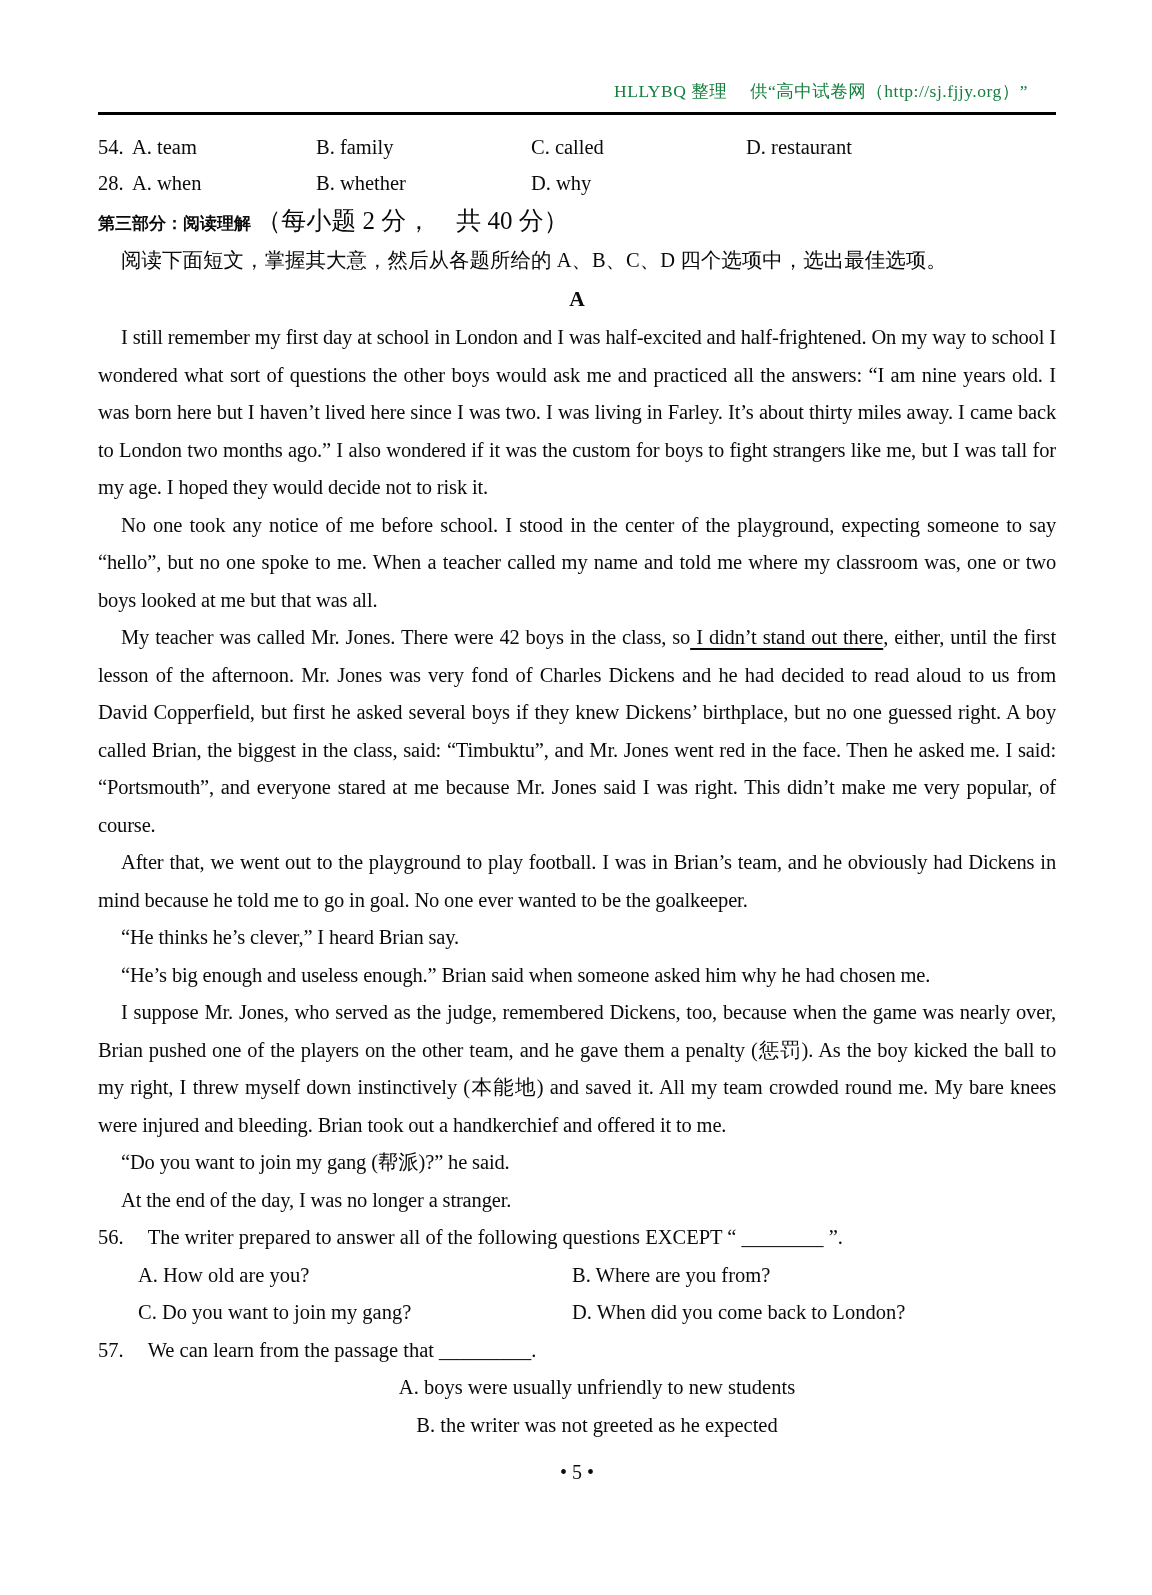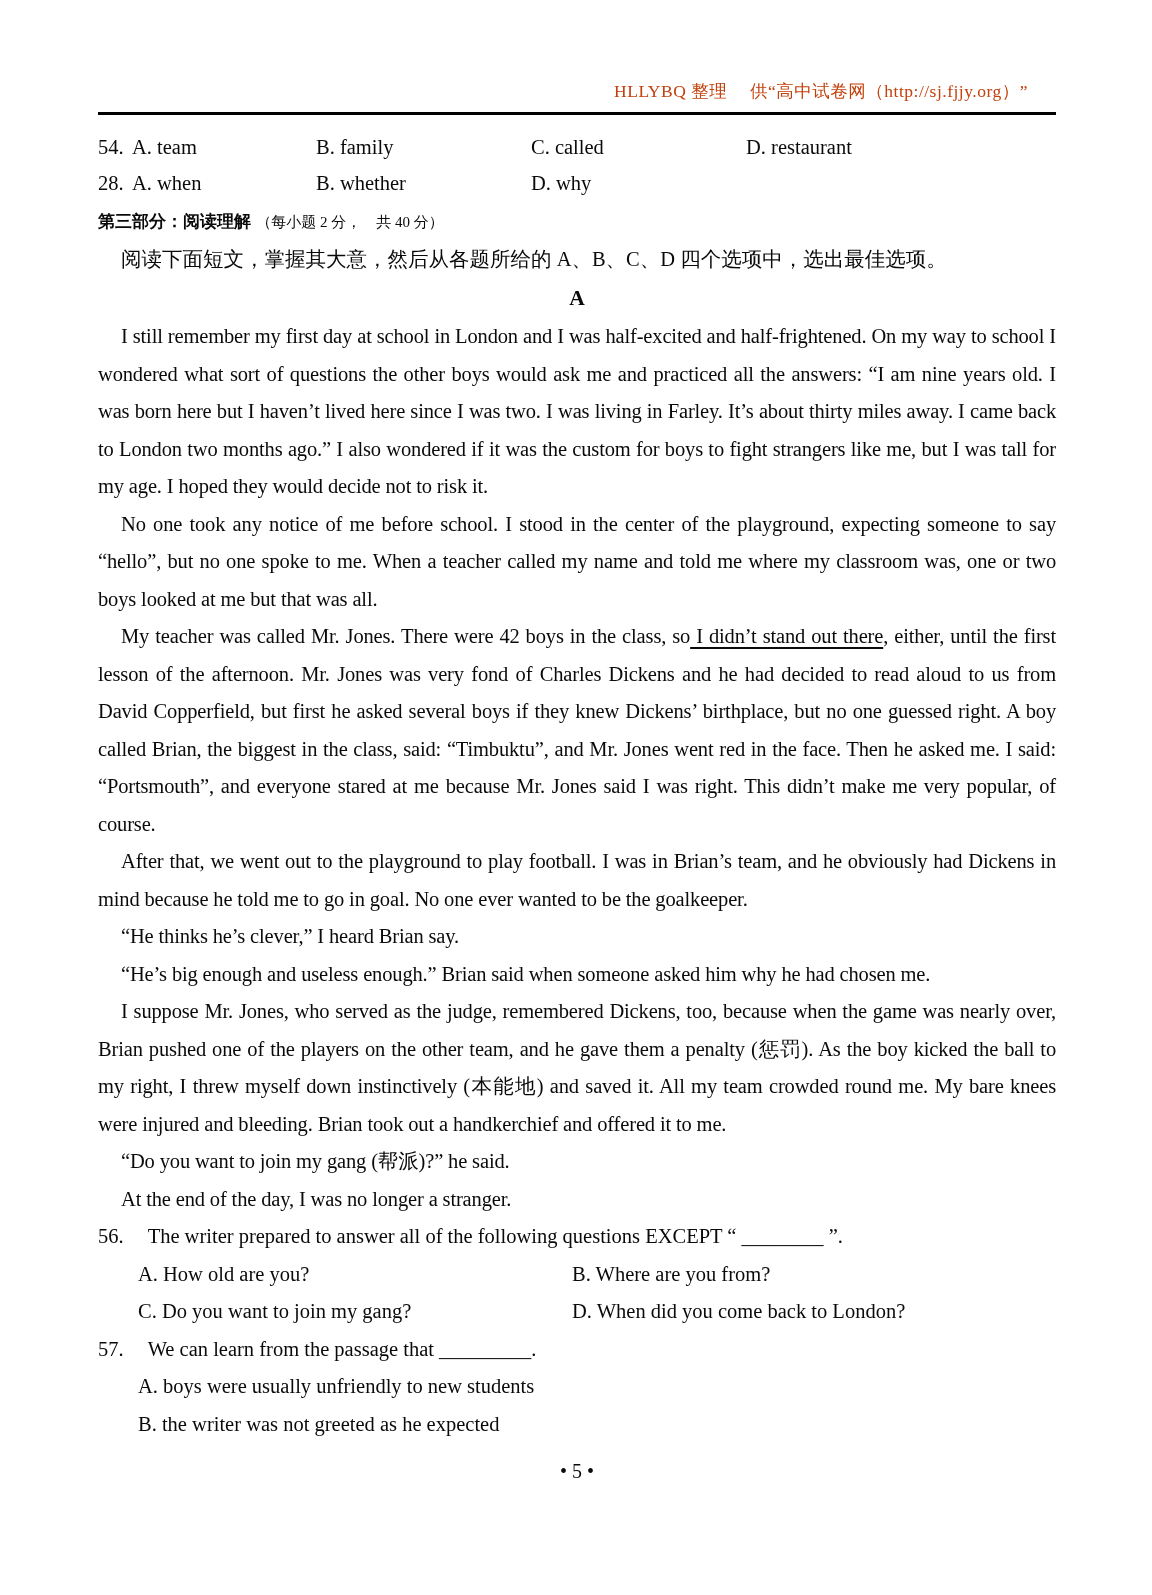--- a/index.html
+++ b/index.html
@@ -14,36 +14,36 @@
     font-size: 20.5px;
   }
   .page { padding: 0 96px 0 98px; }
 
   .watermark {
     padding-top: 78px;
     padding-right: 28px;
     text-align: right;
     font-size: 17.5px;
     line-height: 26px;
-    color: #c2410c;
+    color: #15803d;
     letter-spacing: 0.5px;
   }
   .rule { height: 3px; background: #000; margin-top: 8px; }
 
   .optrow { display: flex; height: 36px; line-height: 36px; white-space: nowrap; }
   .optrow.first { margin-top: 14px; }
   .optrow .num { width: 34px; }
   .optrow .oa { width: 184px; }
   .optrow .ob { width: 215px; }
   .optrow .oc { width: 215px; }
   .optrow .od { flex: 1; }
 
   .sec-head { line-height: 37px; margin-top: 1px; }
   .sec-title { font-weight: bold; font-size: 17px; }
-  .sec-note { font-size: 15px; }
+  .sec-note { font-size: 25px; }
 
   .instruction { line-height: 37px; text-indent: 23px; }
 
   .passage-label {
     text-align: center;
     font-weight: bold;
     font-size: 21.5px;
     line-height: 40px;
   }
 
@@ -55,21 +55,21 @@
     letter-spacing: -0.15px;
   }
   .u { text-decoration: underline; text-underline-offset: 4px; }
 
   .qstem { line-height: 37.5px; display: flex; white-space: nowrap; }
   .qnum { margin-right: 24px; }
   .blank { letter-spacing: 0; }
 
   .qopts2 { display: flex; padding-left: 40px; line-height: 37.5px; white-space: nowrap; }
   .qopts2 .c1 { width: 434px; }
-  .qopt { padding-left: 40px; line-height: 37.5px; }
+  .qopt { padding-left: 40px; line-height: 37.5px; text-align: center; }
 
   .footer { text-align: center; margin-top: 15px; font-size: 20px; line-height: 26px; }
 </style>
 </head>
 <body>
 
 <div class="page">
 
   <div class="watermark">HLLYBQ 整理　 供“高中试卷网（http://sj.fjjy.org）”</div>
   <div class="rule"></div>

